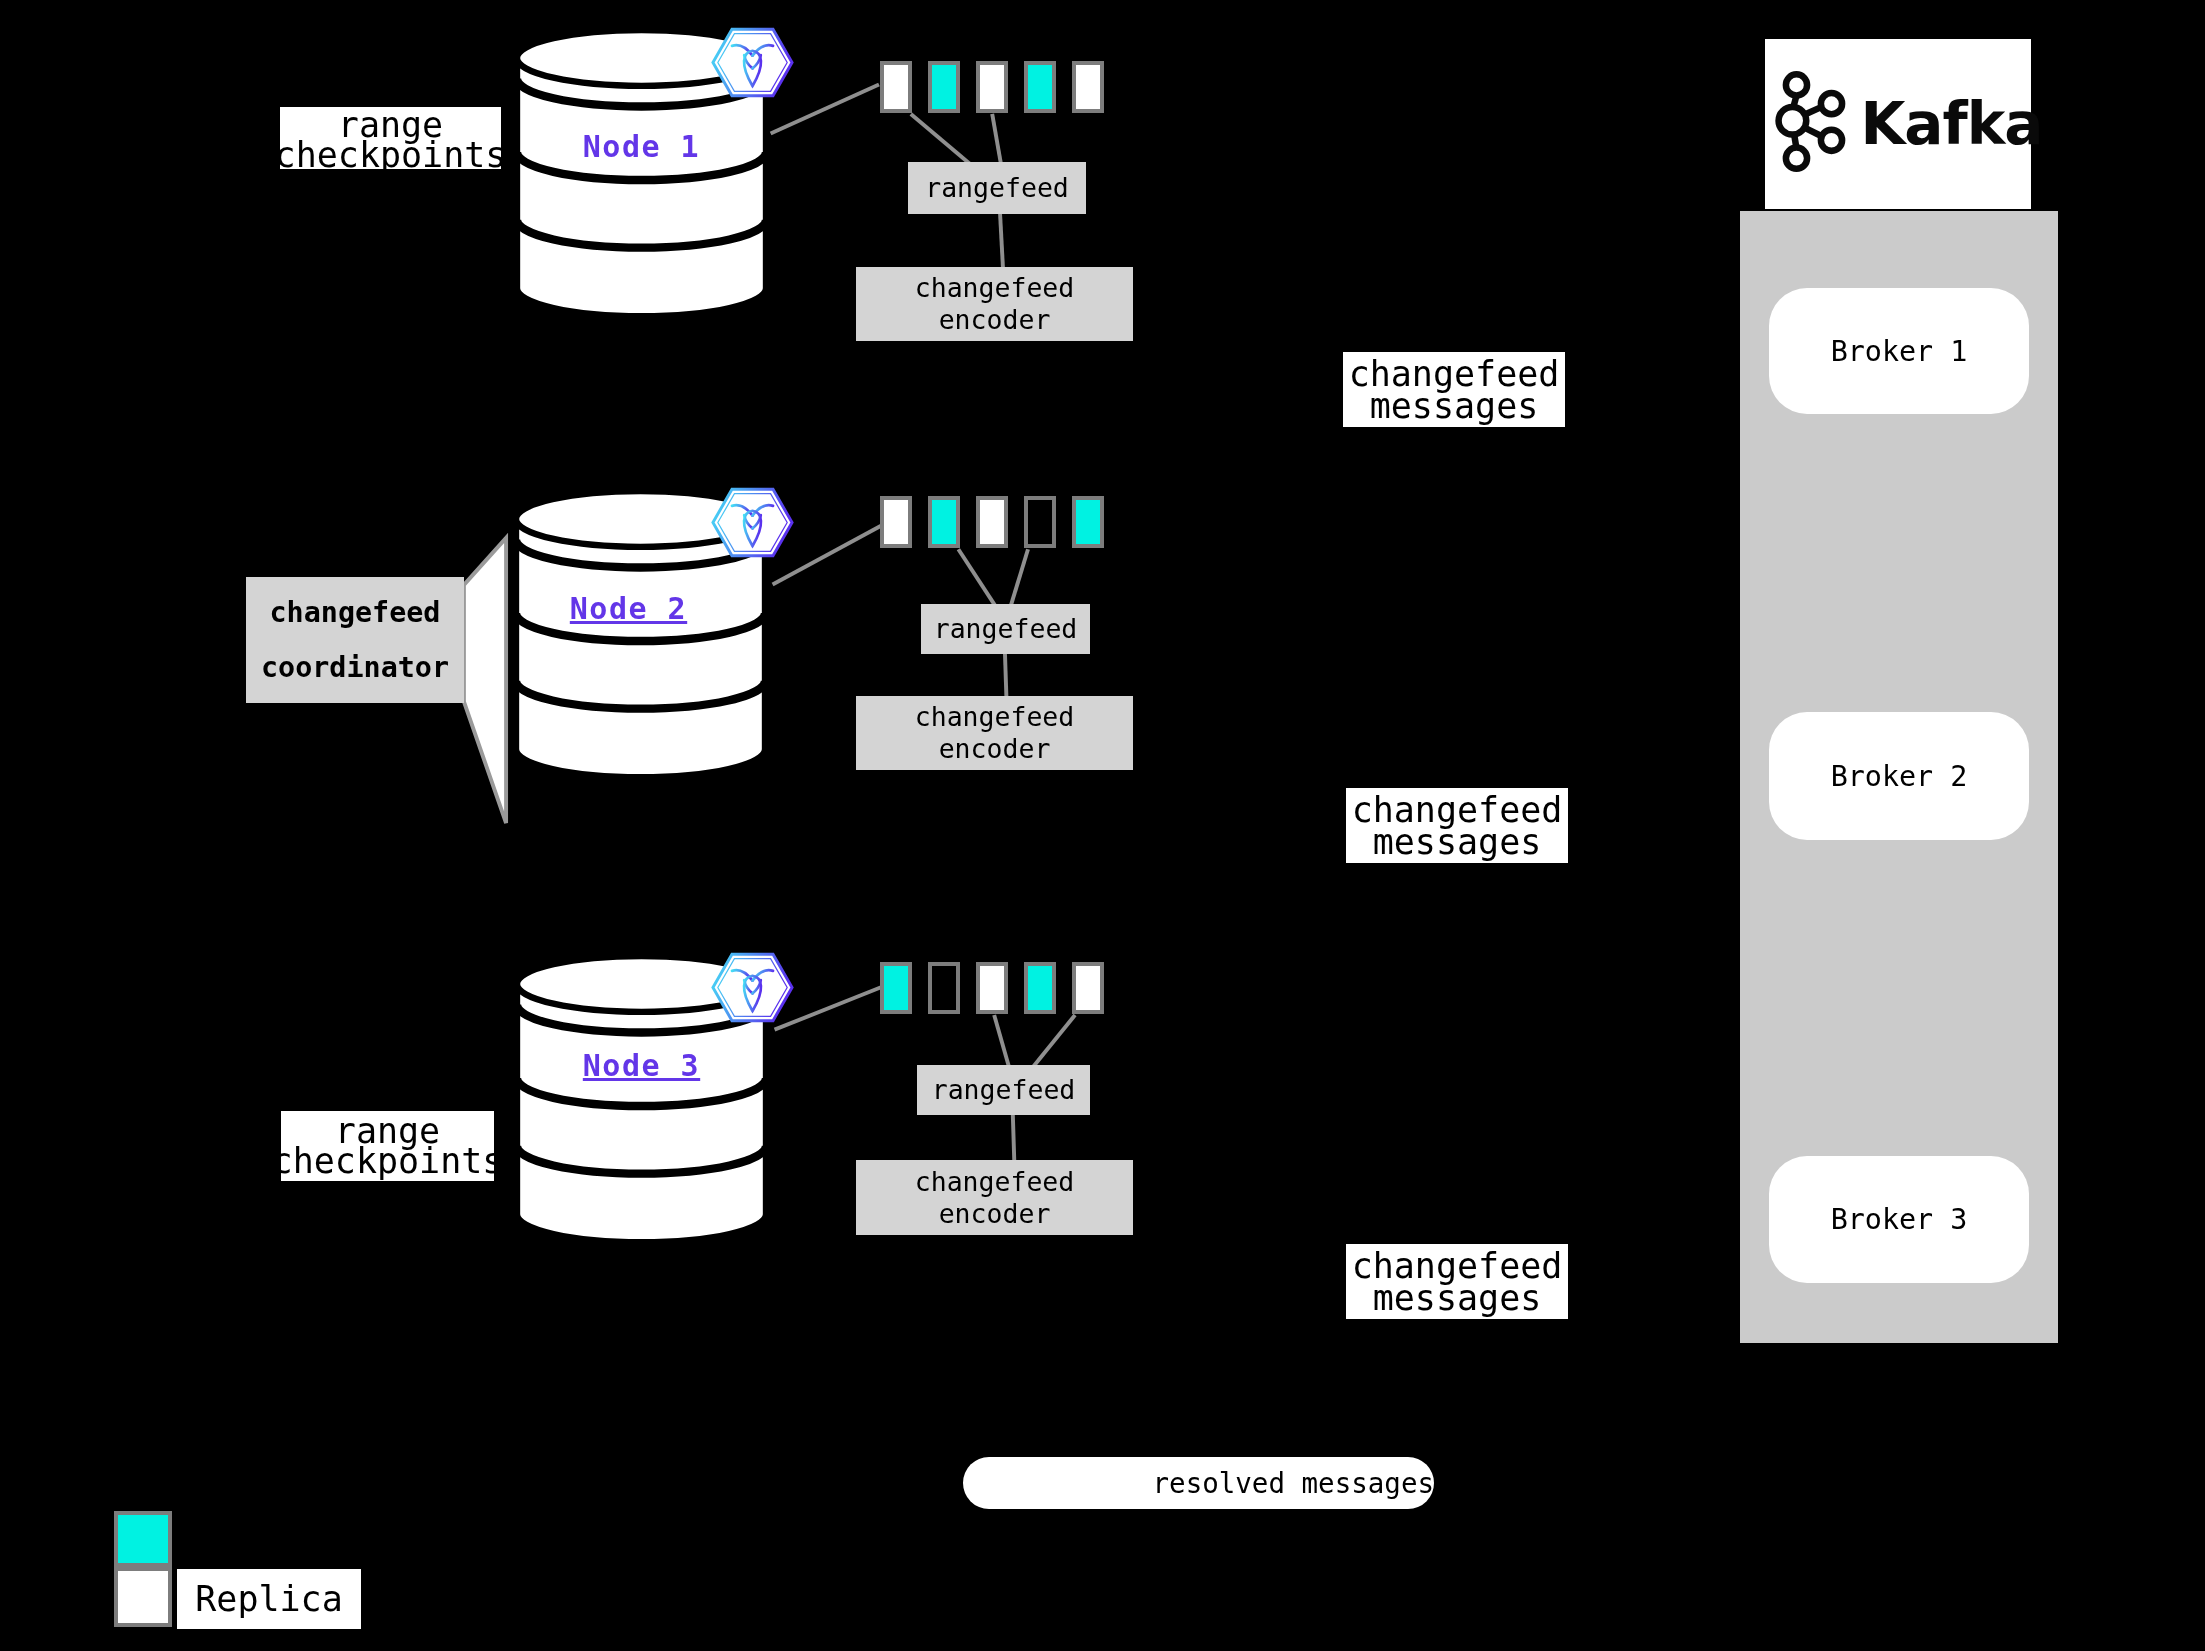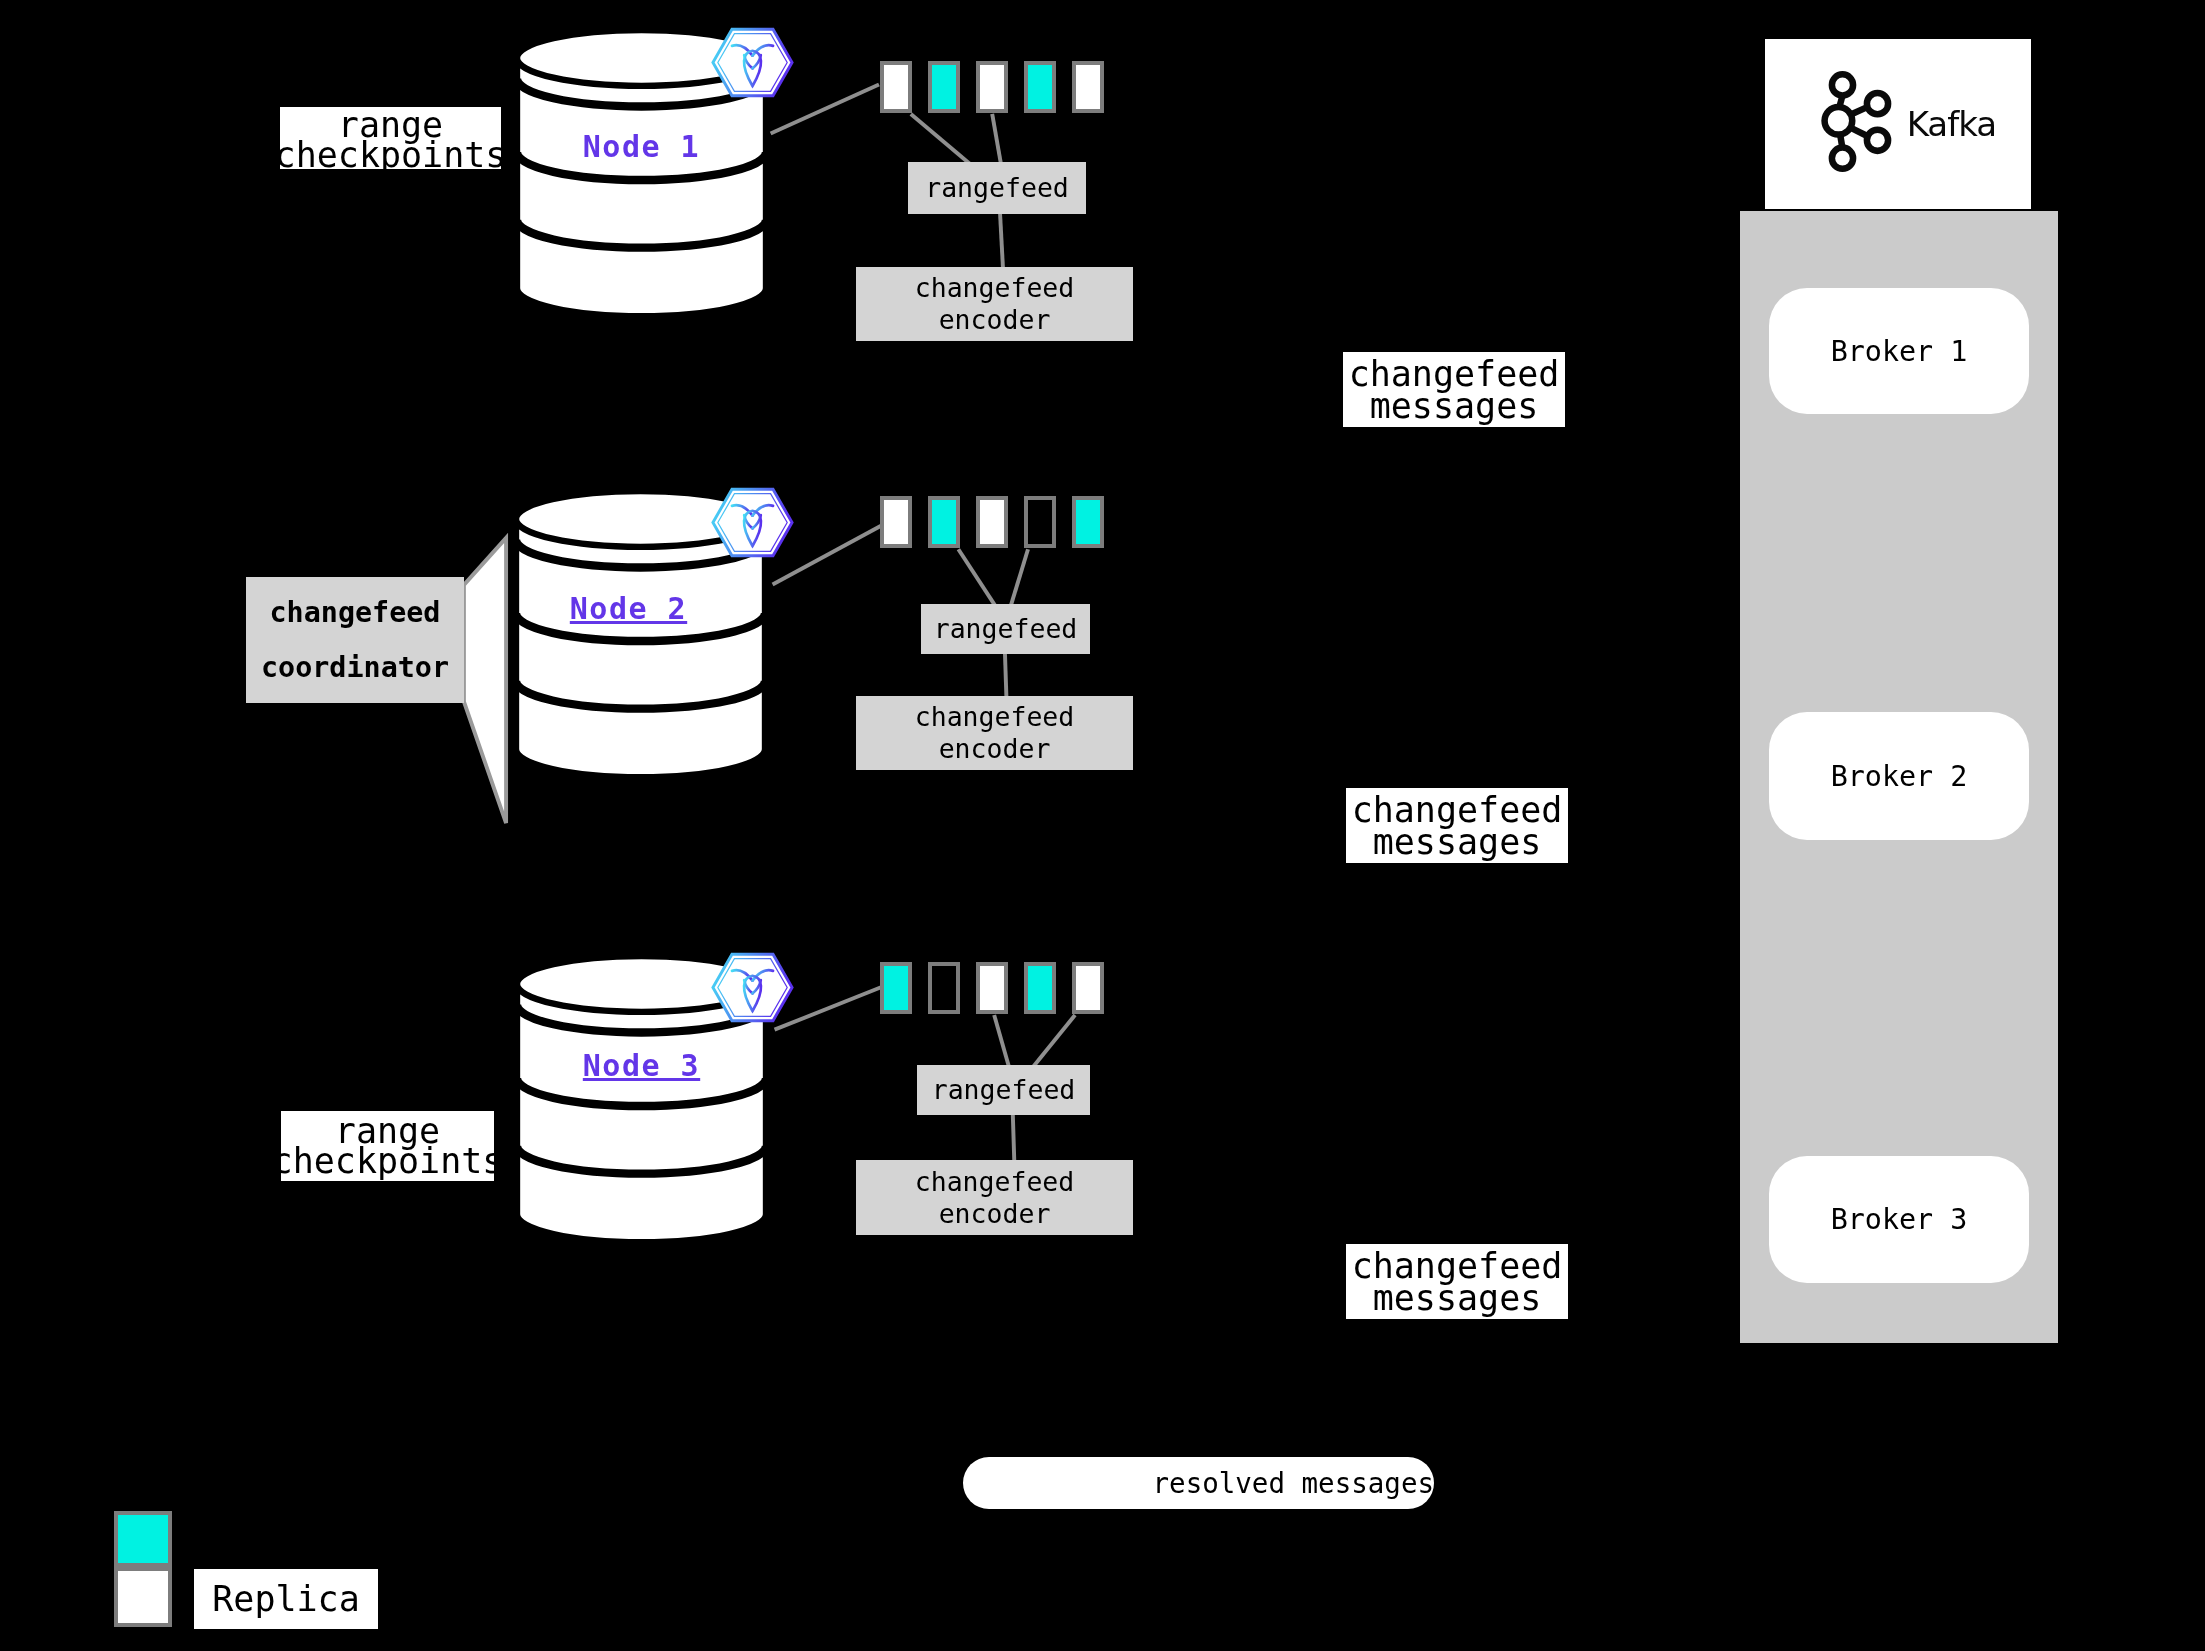--- a/index.html
+++ b/index.html
@@ -32,21 +32,21 @@
     display:flex;flex-direction:column;align-items:center;justify-content:center;
     font-size:35px;line-height:32px;text-align:center;
   }
   .clipbox{overflow:hidden;justify-content:flex-start;}
   .coordinator{font-weight:bold;font-size:28.4px;line-height:55px;}
 
   .kafka-card{
     position:absolute;left:1765px;top:39px;width:266px;height:170px;background:#fff;
     display:flex;align-items:center;justify-content:center;gap:8.8px;
   }
-  .kafka-brand{font-family:"DejaVu Sans","Liberation Sans",sans-serif;font-weight:400;font-size:34px;color:#0a0a0a;letter-spacing:-1px;}
+  .kafka-brand{font-family:"DejaVu Sans","Liberation Sans",sans-serif;font-weight:700;font-size:58px;color:#0a0a0a;letter-spacing:-1px;}
   .broker-panel{position:absolute;left:1740px;top:211px;width:318px;height:1132px;background:var(--c-panel-gray,#CBCBCB);text-align:center;}
   .broker{
     position:absolute;left:29px;width:260px;height:126px;background:#fff;border-radius:38px;
     display:flex;align-items:center;justify-content:center;font-size:28.4px;color:#000;
   }
   .resolved{
     position:absolute;left:963px;top:1457px;width:471px;height:52px;background:#fff;border-radius:26px;
     display:flex;align-items:center;justify-content:flex-end;font-size:27.5px;color:#000;
   }
   .legend-sq{position:absolute;width:58px;box-sizing:border-box;border:4.9px solid #7d7d7d;}
@@ -265,18 +265,18 @@
       <span>Broker 3</span>
     </div>
   </div>
 
   <div class="resolved">
     <span>resolved messages</span>
   </div>
 
   <div class="legend-sq" style="left:114px;top:1511px;height:56px;background:var(--c-leaseholder,#00F2E2);"></div>
   <div class="legend-sq" style="left:114px;top:1567px;height:60px;background:#fff;"></div>
-  <div class="whitebox" style="left:177px;top:1569px;width:184px;height:60px;margin-left:17px;">
+  <div class="whitebox" style="left:177px;top:1569px;width:184px;height:60px;">
     <span>Replica</span>
   </div>
 
 </div>
 
 
 </body></html>

